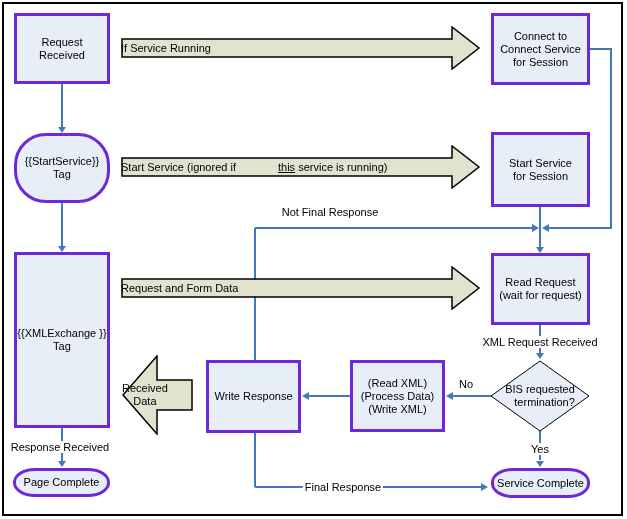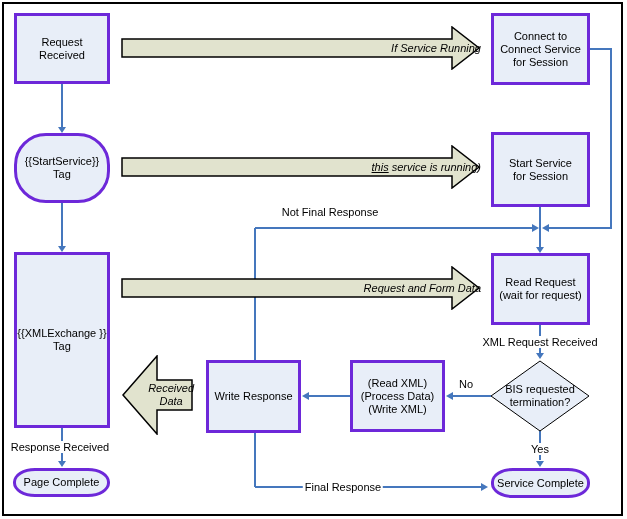--- a/index.html
+++ b/index.html
@@ -38,44 +38,43 @@
   .hline { position: absolute; height: 2px; background: #4577bd; z-index: 1; }
   .arr { position: absolute; width: 0; height: 0; z-index: 2; }
   .arr.down  { border-left: 4px solid transparent; border-right: 4px solid transparent; border-top: 6px solid #4577bd; }
   .arr.left  { border-top: 4px solid transparent; border-bottom: 4px solid transparent; border-right: 7px solid #4577bd; }
   .arr.right { border-top: 4px solid transparent; border-bottom: 4px solid transparent; border-left: 7px solid #4577bd; }
   .blockarrow { position: absolute; z-index: 1; }
   .arrow-label {
     position: absolute;
     display: flex;
     align-items: center;
-    justify-content: flex-end;
+    justify-content: flex-start;
     text-align: center;
     white-space: pre;
     z-index: 2;
     line-height: 13px;
-    font-style: italic;
   }
   .arrow-label.multiline { white-space: pre-line; }
   .emph { text-decoration: underline; margin-left: 39px; }
   .edge-label {
     position: absolute;
     transform: translate(-50%, -50%);
     background: #ffffff;
     padding: 0 2px;
     white-space: nowrap;
     z-index: 4;
     line-height: 12px;
   }
   .diamond-wrap { position: absolute; z-index: 3; }
   .diamond-label {
     position: absolute;
     left: 0; top: 0; width: 100%; height: 100%;
     display: flex; align-items: center; justify-content: center;
-    text-align: center; white-space: pre-line; line-height: 13px;
+    text-align: right; white-space: pre-line; line-height: 13px;
     z-index: 4;
   }
 </style>
 </head>
 <body>
 
 <div id="canvas">
   <div id="frame"></div>
 
   <div class="vline" style="left:61px; top:84px;  height:43px;"></div>
@@ -119,21 +118,21 @@
     <polygon points="1,13 331,13 331,1 358,22 331,43 331,31 1,31" fill="#e1e3ce" stroke="#000" stroke-width="1.5"></polygon>
   </svg>
   <div class="arrow-label" style="left:121px; top:26px; width:360px; height:44px;">
     <span>If Service Running</span>
   </div>
 
   <svg class="blockarrow" style="left:121px; top:145px;" width="360" height="44">
     <polygon points="1,13 331,13 331,1 358,22 331,43 331,31 1,31" fill="#e1e3ce" stroke="#000" stroke-width="1.5"></polygon>
   </svg>
   <div class="arrow-label" style="left:121px; top:145px; width:360px; height:44px;">
-    <span class="emph">this</span><span> service is running)</span>
+    <span>Start Service (ignored if </span><span class="emph">this</span><span> service is running)</span>
   </div>
 
   <svg class="blockarrow" style="left:121px; top:266px;" width="360" height="44">
     <polygon points="1,13 331,13 331,1 358,22 331,43 331,31 1,31" fill="#e1e3ce" stroke="#000" stroke-width="1.5"></polygon>
   </svg>
   <div class="arrow-label" style="left:121px; top:266px; width:360px; height:44px;">
     <span>Request and Form Data</span>
   </div>
 
   <svg class="blockarrow" style="left:122px; top:355px;" width="72" height="80">

